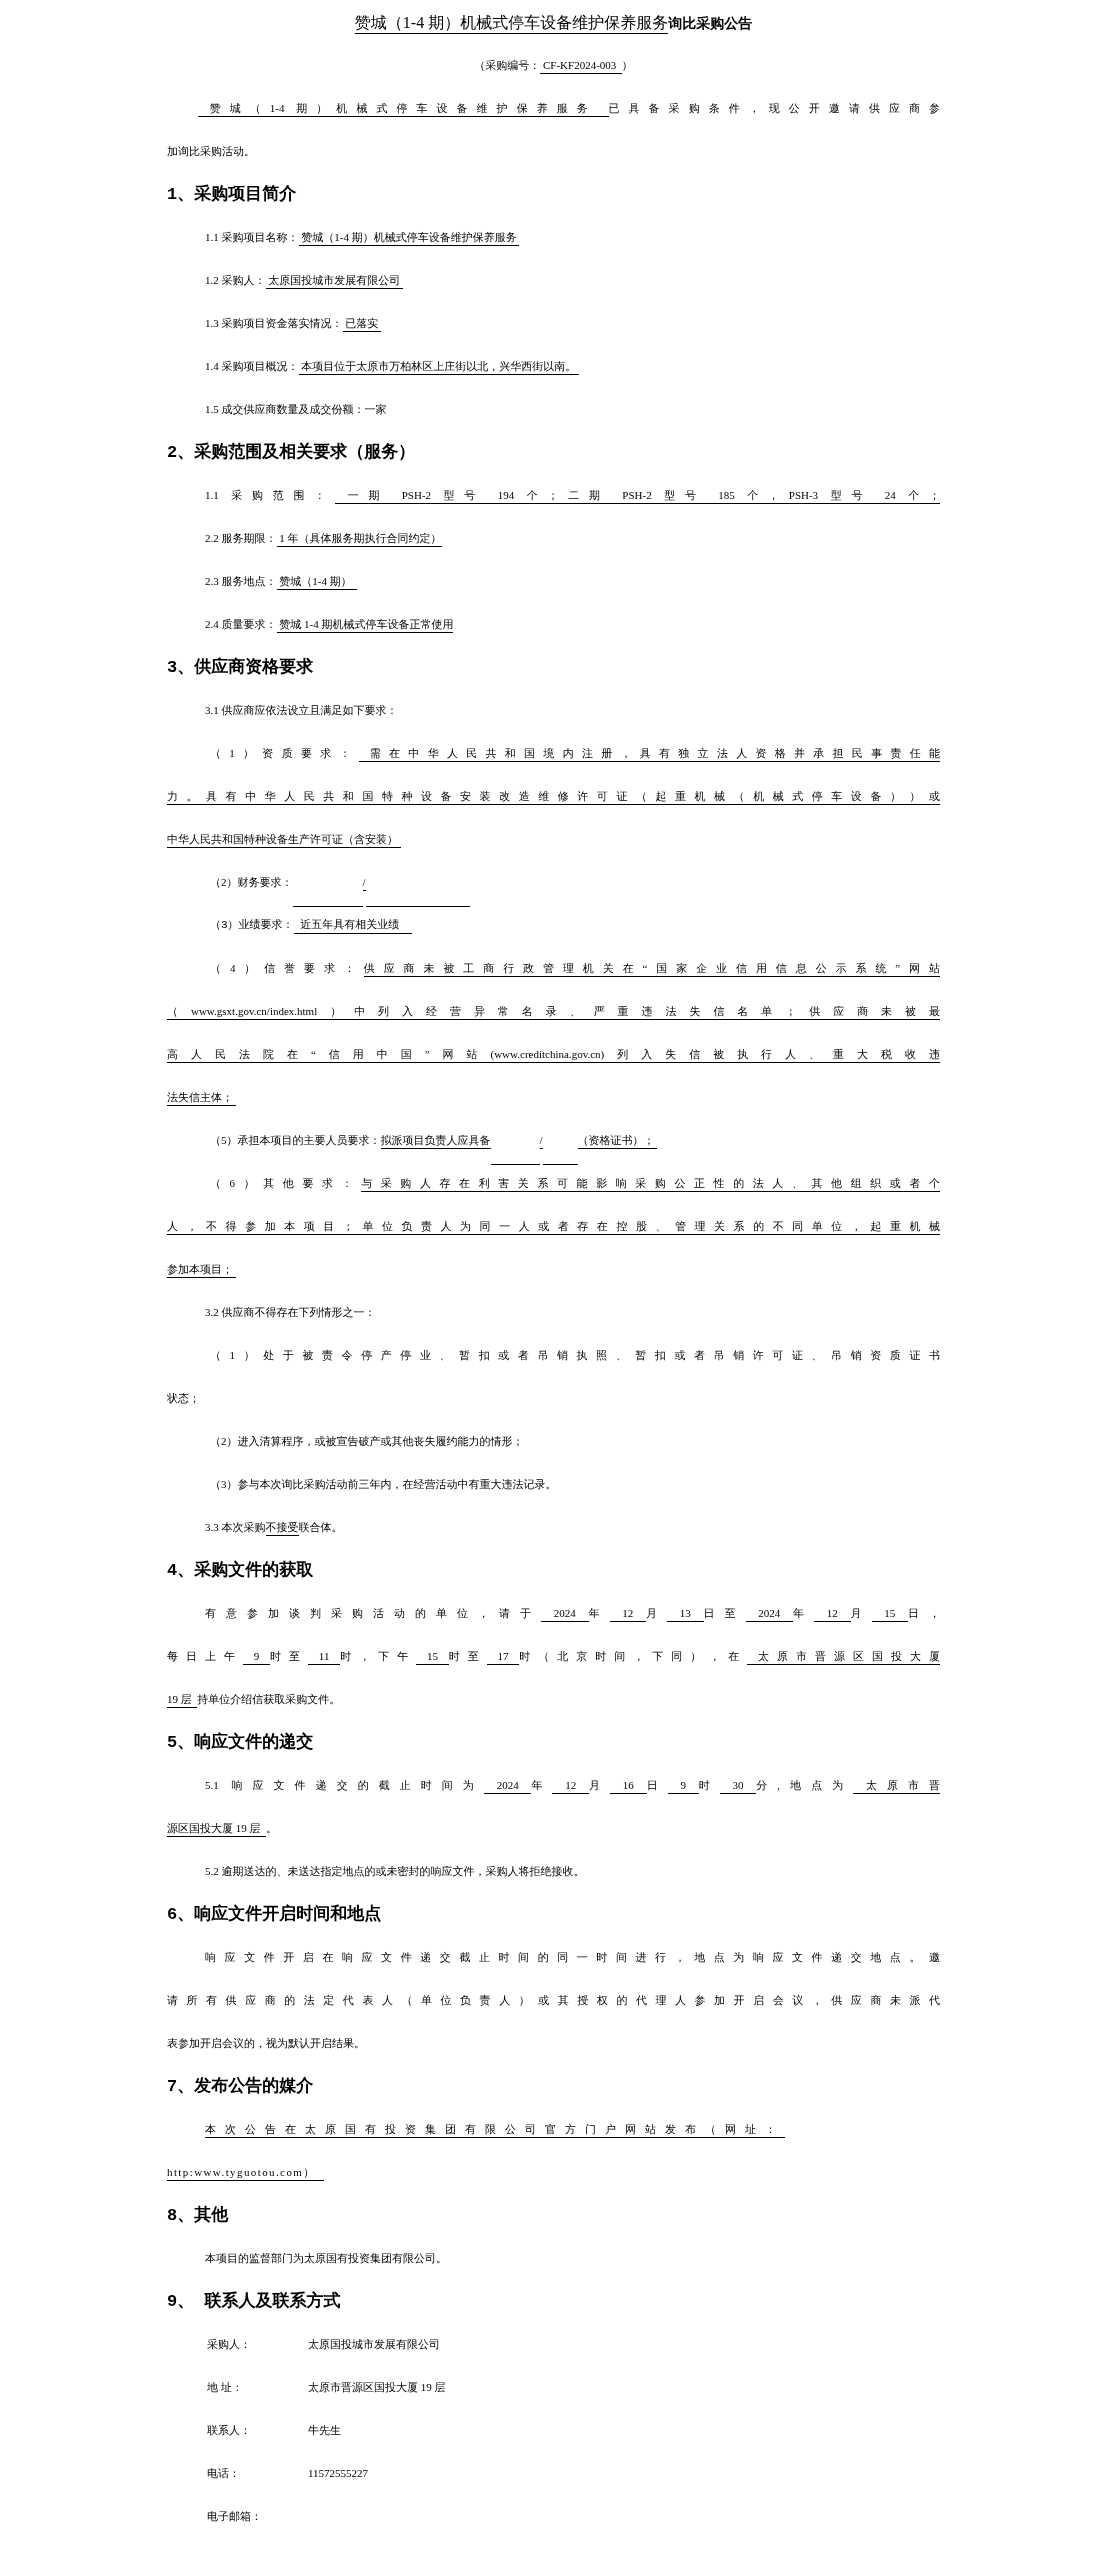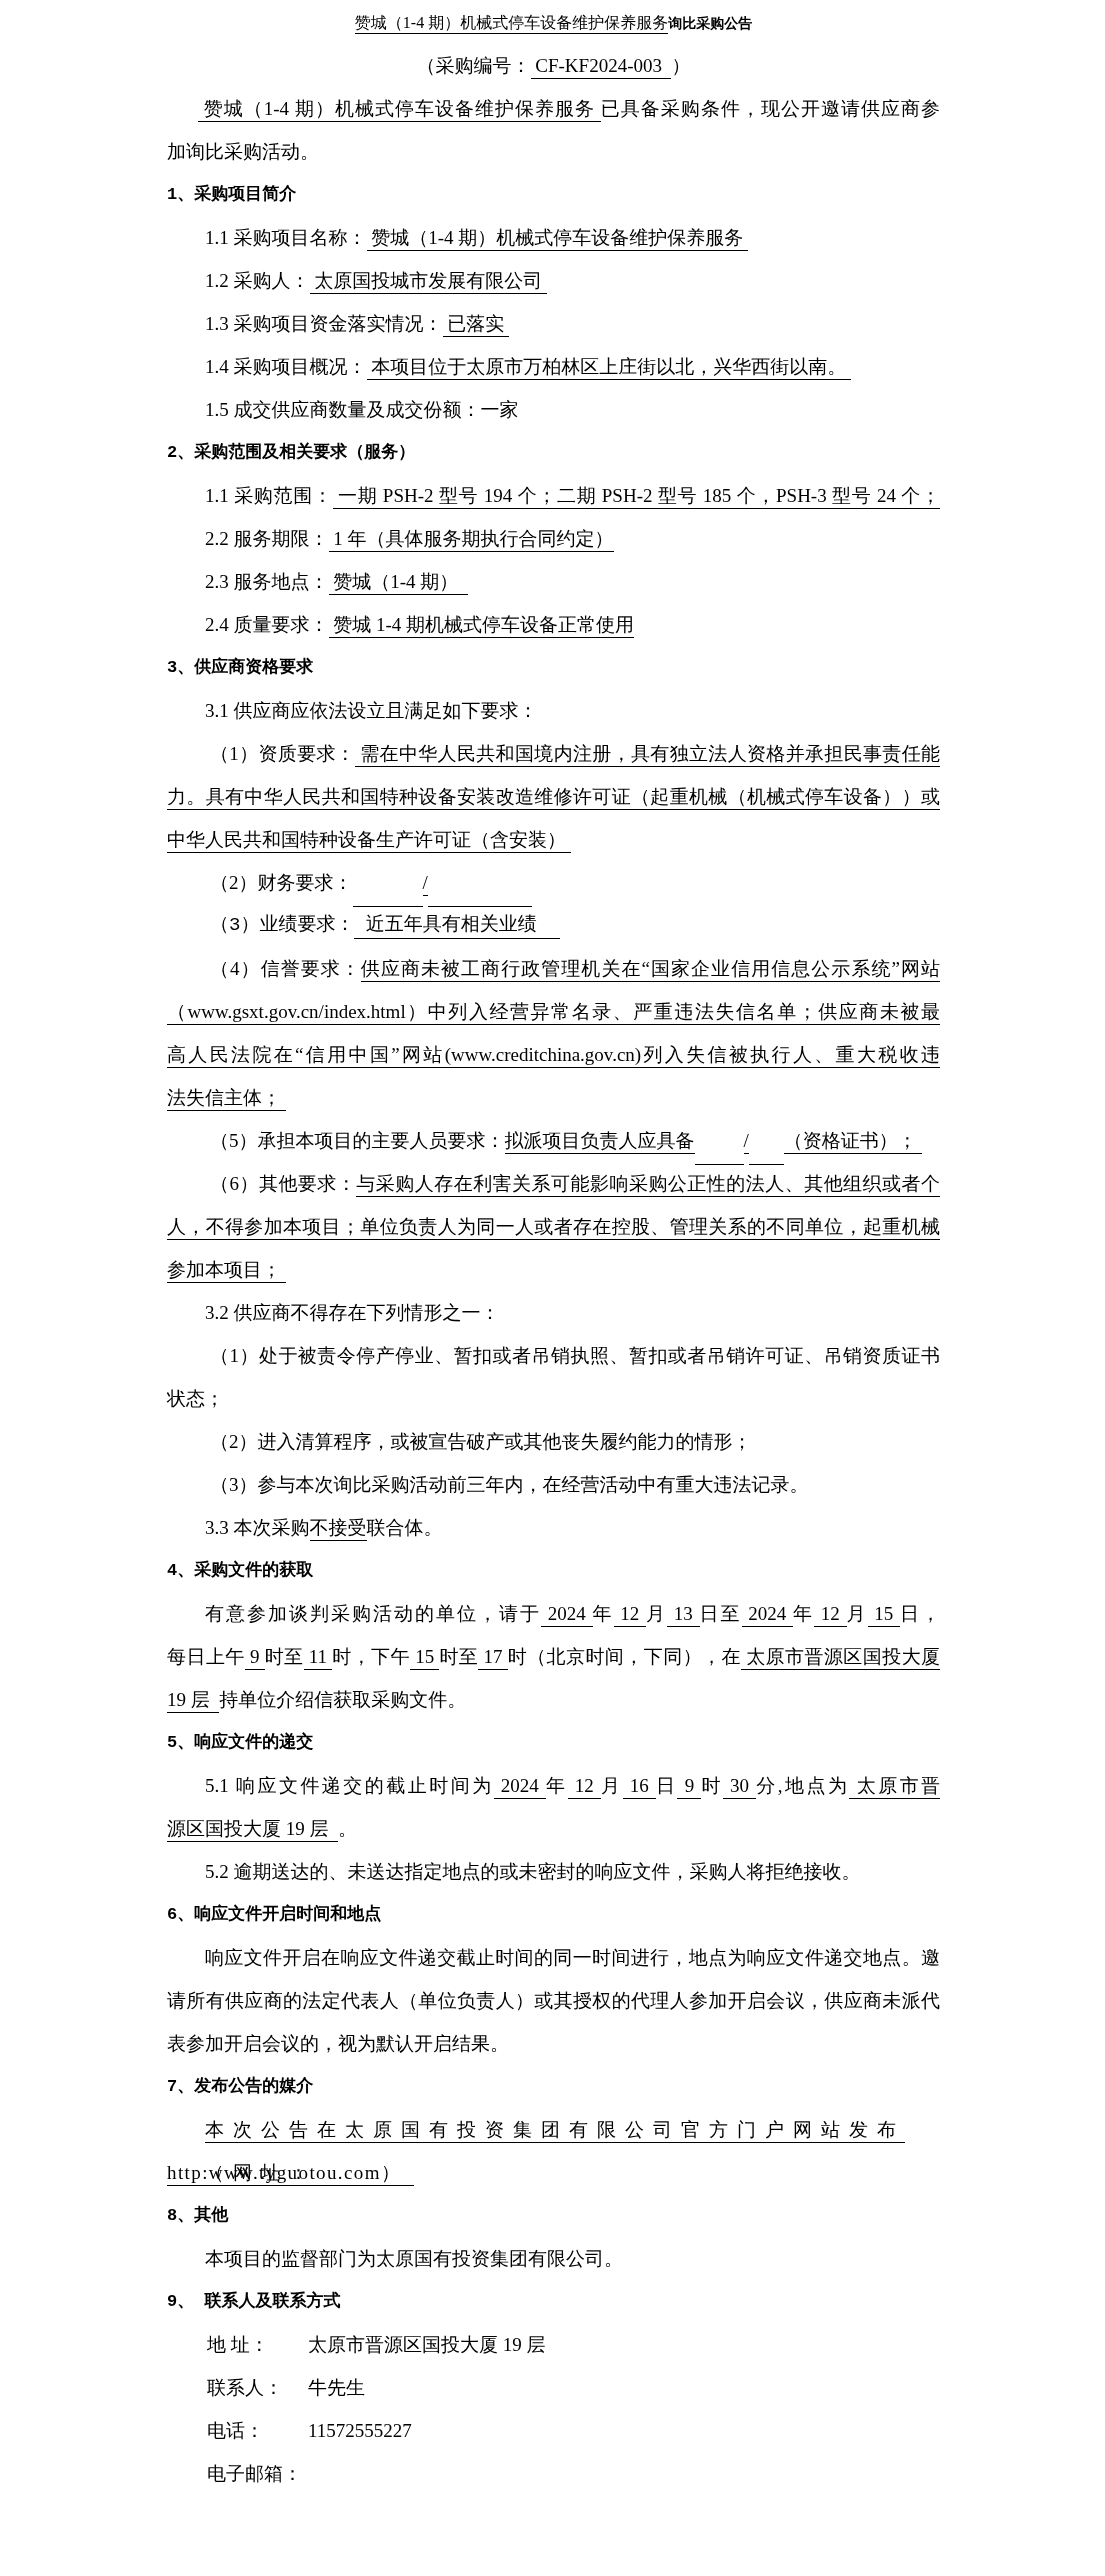--- a/index.html
+++ b/index.html
@@ -7,21 +7,21 @@
     width:1105px;height:2576px;overflow:hidden;
     color:#000;
     font-family:"Liberation Serif","DejaVu Serif",serif;
   }
   .doc{
     width:773px;
     margin-left:167px;
     padding-top:1.4px;
   }
   .line{
-    font-size:19px;
+    font-size:11px;
     line-height:43px;
     height:43px;
     white-space:normal;
     overflow:visible;
   }
   .center{text-align:center;}
   .fill{text-align:justify;text-align-last:justify;}
   .heading{
     font-family:Liberation Mono, monospace;
     font-weight:bold;
@@ -88,18 +88,19 @@
     <div class="line heading"><span>6、响应文件开启时间和地点</span></div>
     <div class="line fill" style="padding-left: 38px;"><span>响应文件开启在响应文件递交截止时间的同一时间进行，地点为响应文件递交地点。邀</span></div>
     <div class="line fill"><span>请所有供应商的法定代表人（单位负责人）或其授权的代理人参加开启会议，供应商未派代</span></div>
     <div class="line"><span>表参加开启会议的，视为默认开启结果。</span></div>
     <div class="line heading"><span>7、发布公告的媒介</span></div>
     <div class="line" style="padding-left: 38px; letter-spacing: 9px;"><span class="u">本次公告在太原国有投资集团有限公司官方门户网站发布（网址：</span></div>
     <div class="line" style="letter-spacing: 1.4px;"><span class="u">http:www.tyguotou.com）&nbsp;&nbsp;</span></div>
     <div class="line heading"><span>8、其他</span></div>
     <div class="line" style="padding-left: 38px;"><span>本项目的监督部门为太原国有投资集团有限公司。</span></div>
     <div class="line heading"><span>9、 联系人及联系方式</span></div>
+    <div class="line" style="padding-left: 40px;"><span style="display: inline-block; width: 101px;">采购人：</span><span>太原国投城市发展有限公司</span></div>
     <div class="line" style="padding-left: 40px;"><span style="display: inline-block; width: 101px;">地&nbsp;址：</span><span>太原市晋源区国投大厦 19 层</span></div>
     <div class="line" style="padding-left: 40px;"><span style="display: inline-block; width: 101px;">联系人：</span><span>牛先生</span></div>
     <div class="line" style="padding-left: 40px;"><span style="display: inline-block; width: 101px;">电话：</span><span>11572555227</span></div>
     <div class="line" style="padding-left: 40px;"><span>电子邮箱：</span></div>
   </main>
 
 
 </body></html>

